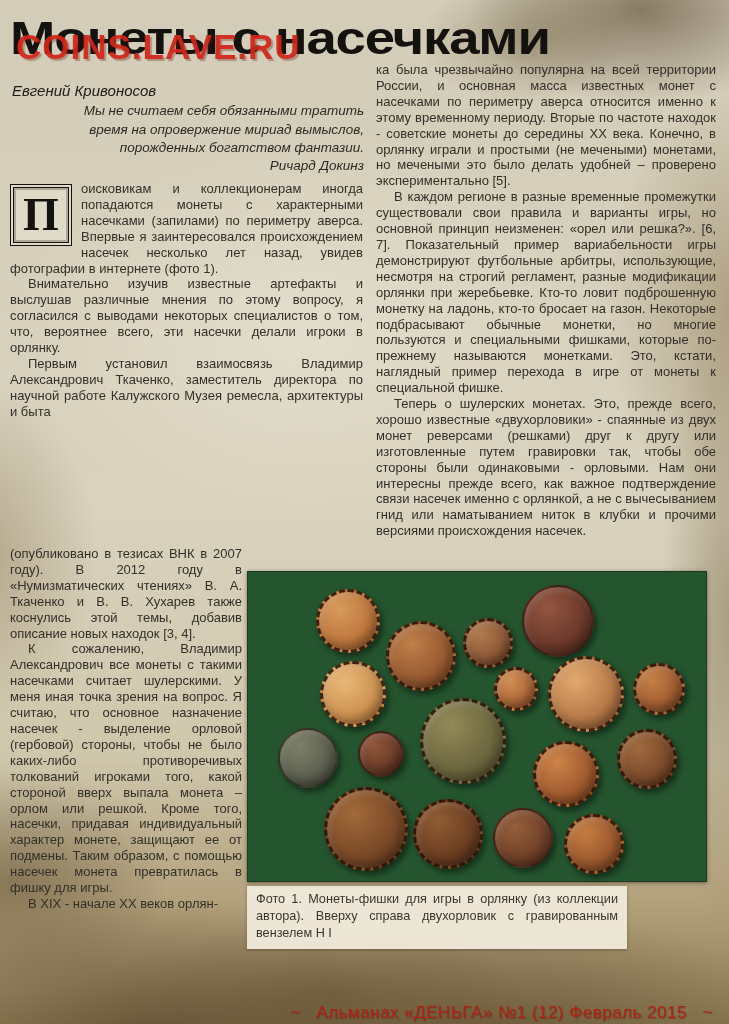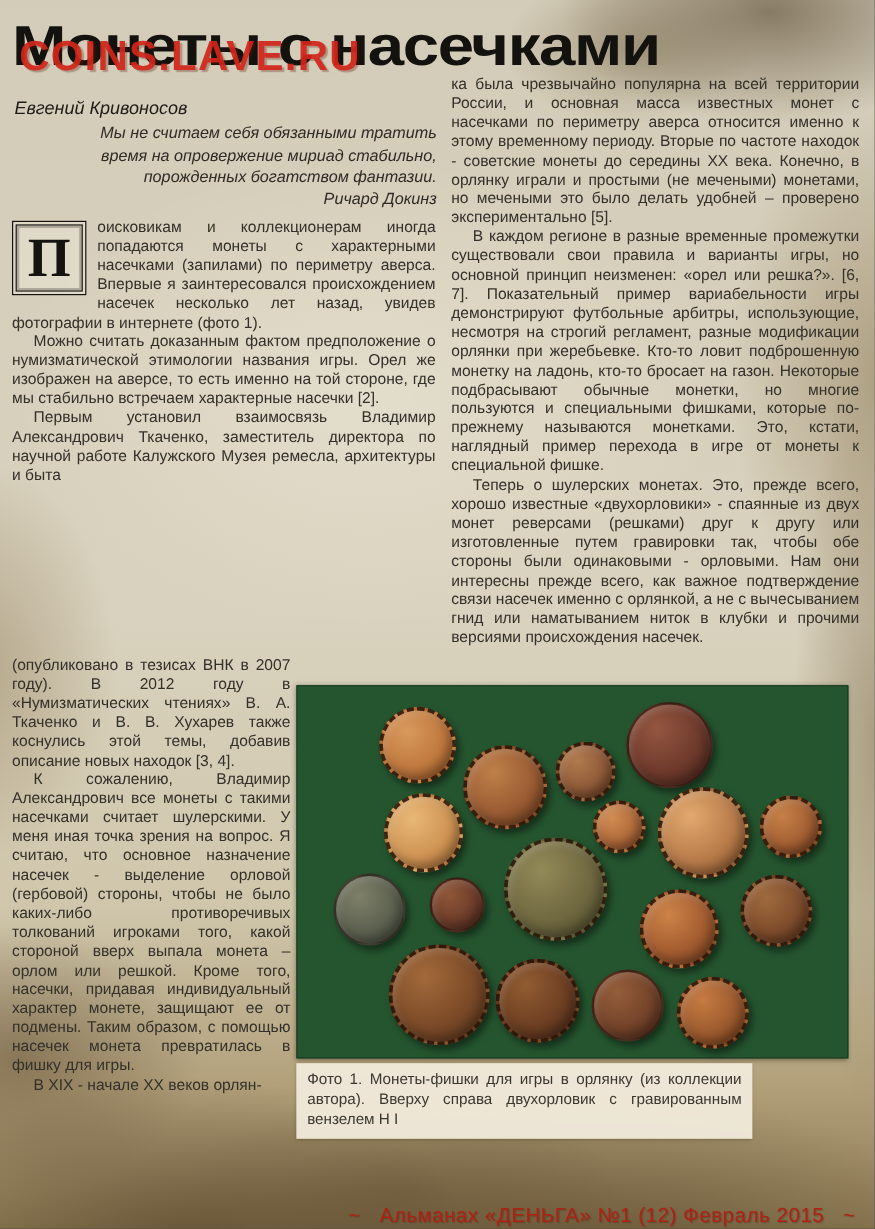--- a/index.html
+++ b/index.html
@@ -105,29 +105,29 @@
 </head>
 <body>
 
 <div class="page">
 
   <h1 class="title"><span>Монеты с насечками</span></h1>
   <div class="watermark">COINS.LAVE.RU</div>
   <div class="author">Евгений Кривоносов</div>
 
   <div class="epigraph">Мы не считаем себя обязанными тратить
-время на опровержение мириад стабильно,
+время на опровержение мириад вымыслов,
 порожденных богатством фантазии.</div>
   <div class="epigraph-att">Ричард Докинз</div>
 
   <div class="col left-wide">
     <p class="noindent">
       <span class="dropcap">П</span><span>оисковикам и коллекционерам иногда попадаются монеты с характерными насечками (запилами) по периметру аверса. Впервые я заинтересовался происхождением насечек несколько лет назад, увидев фотографии в интернете (фото 1).</span>
     </p>
-    <p>Можно считать доказанным фактом предположение о нумизматической этимологии названия игры. Орел же изображен на аверсе, то есть именно на той стороне, где мы стабильно встречаем характерные насечки [2].</p>
+    <p>Внимательно изучив известные артефакты и выслушав различные мнения по этому вопросу, я согласился с выводами некоторых специалистов о том, что, вероятнее всего, эти насечки делали игроки в орлянку.</p>
     <p>Первым установил взаимосвязь Владимир Александрович Ткаченко, заместитель директора по научной работе Калужского Музея ремесла, архитектуры и быта</p>
   </div>
 
   <div class="col left-narrow">
     <p class="noindent">(опубликовано в тезисах ВНК в 2007 году). В 2012 году в «Нумизматических чтениях» В. А. Ткаченко и В. В. Хухарев также коснулись этой темы, добавив описание новых находок [3, 4].</p>
     <p>К сожалению, Владимир Александрович все монеты с такими насечками считает шулерскими. У меня иная точка зрения на вопрос. Я считаю, что основное назначение насечек - выделение орловой (гербовой) стороны, чтобы не было каких-либо противоречивых толкований игроками того, какой стороной вверх выпала монета – орлом или решкой. Кроме того, насечки, придавая индивидуальный характер монете, защищают ее от подмены. Таким образом, с помощью насечек монета превратилась в фишку для игры.</p>
     <p>В XIX - начале XX веков орлян-</p>
   </div>
 
   <div class="col right-col">

